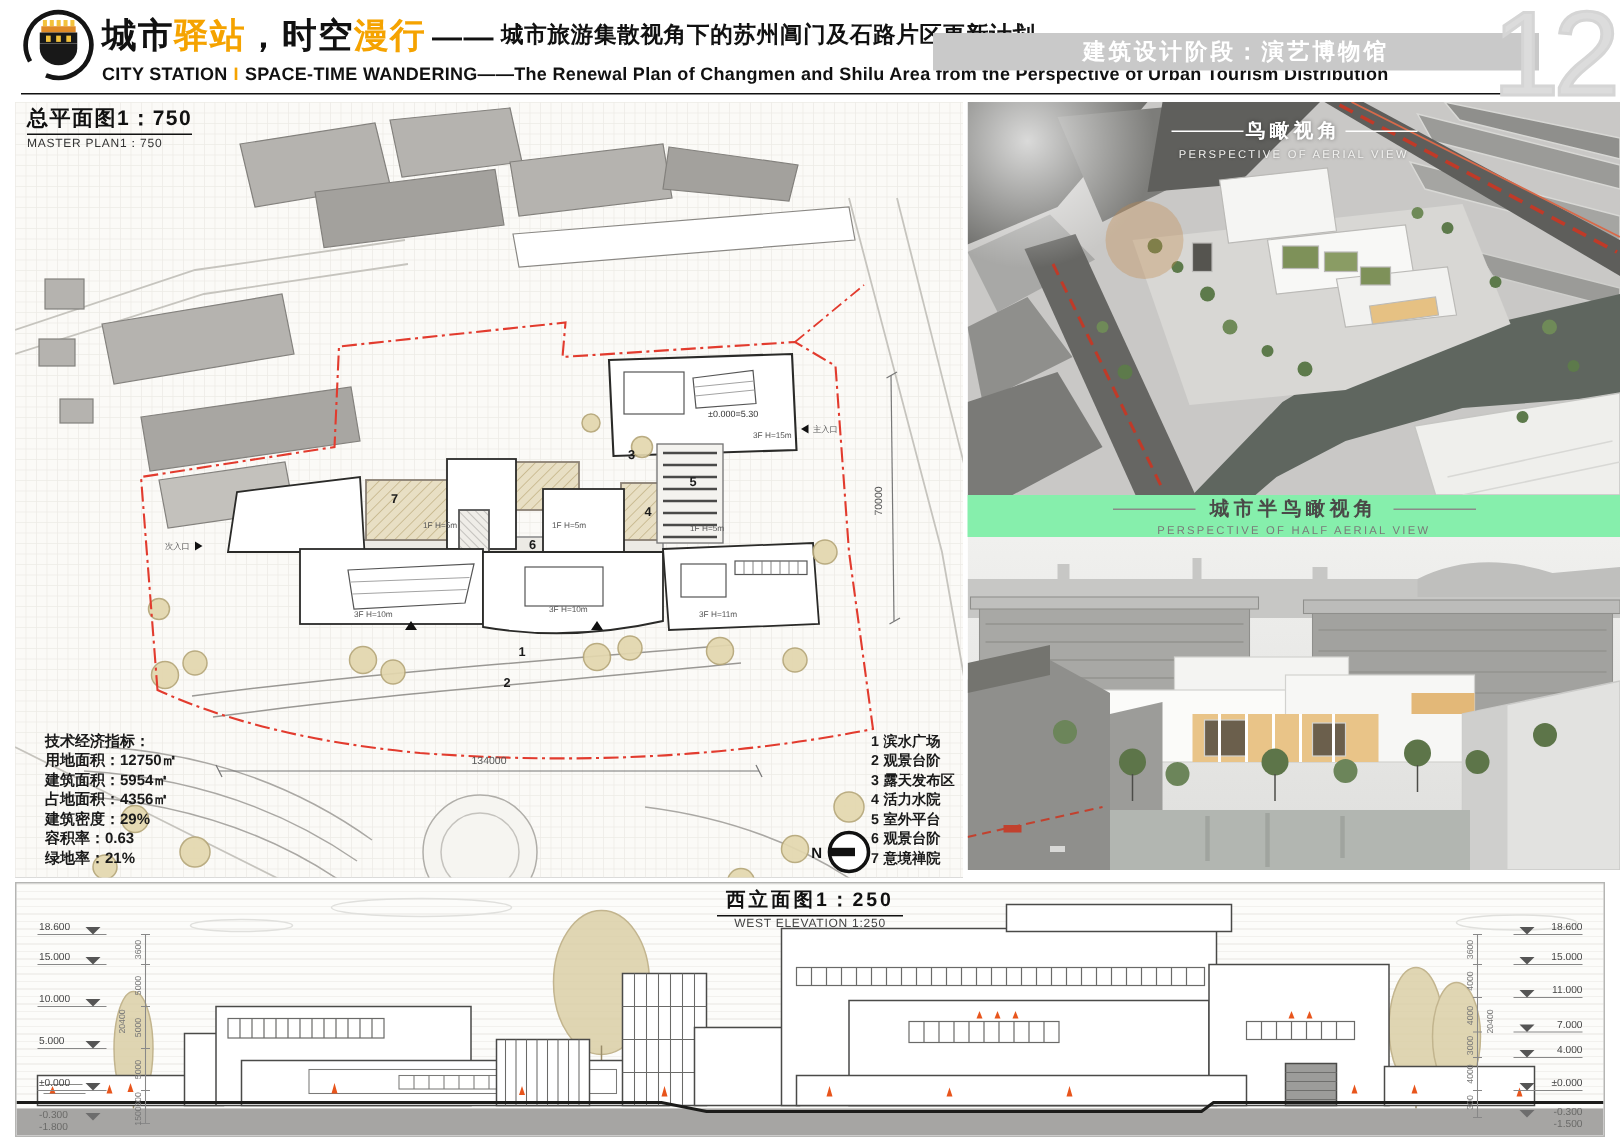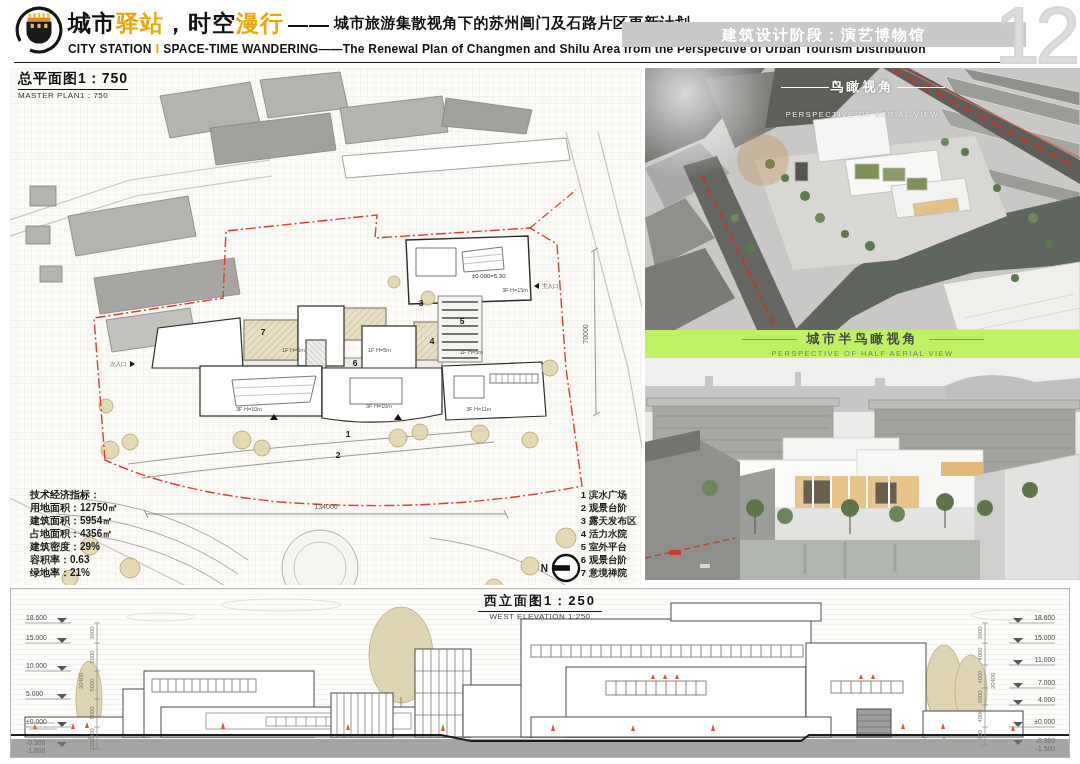--- a/index.html
+++ b/index.html
@@ -30,22 +30,22 @@
   .legend-block { position:absolute; left:566px; top:420px; z-index:5; font-size:9.5px; font-weight:bold; line-height:13px; color:#1a1a1a; }
   .legend-block .row { white-space:nowrap; }
   .legend-block .lnum { display:inline-block; width:10px; text-align:right; margin-right:3px; }
 
   
   .render1 { position:absolute; left:645px; top:68px; width:435px; height:262px; overflow:hidden; }
   .render-title-overlay { position:absolute; left:0; right:0; top:10px; z-index:5; display:flex; flex-direction:column; align-items:center; }
   .rt-row { display:flex; align-items:center; gap:2px; }
   .rt-row .line { width:48px; border-top:1px solid #fff; }
   .rt-cn { color:#fff; font-size:13px; font-weight:bold; letter-spacing:3px; text-shadow:0 0 3px rgba(0,0,0,.4); }
-  .rt-en { color:#f2f2f0; font-size:7.5px; letter-spacing:1.5px; margin-top:14px; text-shadow:0 0 2px rgba(0,0,0,.4); }
-  .render2-title { position:absolute; left:645px; top:330px; width:435px; height:28px; display:flex; flex-direction:column; align-items:center; justify-content:center; background:#bef264; }
+  .rt-en { color:#f2f2f0; font-size:7.5px; letter-spacing:1.5px; margin-top:2px; text-shadow:0 0 2px rgba(0,0,0,.4); }
+  .render2-title { position:absolute; left:645px; top:330px; width:435px; height:28px; display:flex; flex-direction:column; align-items:center; justify-content:center; background:#86efac; }
   .r2-row { display:flex; align-items:center; gap:10px; }
   .r2-row .line { width:55px; border-top:1px solid #8a8a88; }
   .r2-cn { color:#4a4a48; font-size:13px; font-weight:bold; letter-spacing:3px; }
   .r2-en { color:#7a7a78; font-size:7.5px; letter-spacing:1.5px; margin-top:1px; }
   .render2 { position:absolute; left:645px; top:358px; width:435px; height:222px; overflow:hidden; }
 
   
   .elev-panel { position:absolute; left:10px; top:588px; width:1060px; height:170px; border:1px solid #b5b5b3;
                 background:repeating-linear-gradient(180deg, #f2f1ee 0px, #f2f1ee 1px, #fcfcfa 1px, #fcfcfa 5px); }
   .elev-title { position:absolute; left:0; right:0; top:2px; text-align:center; z-index:5; }

